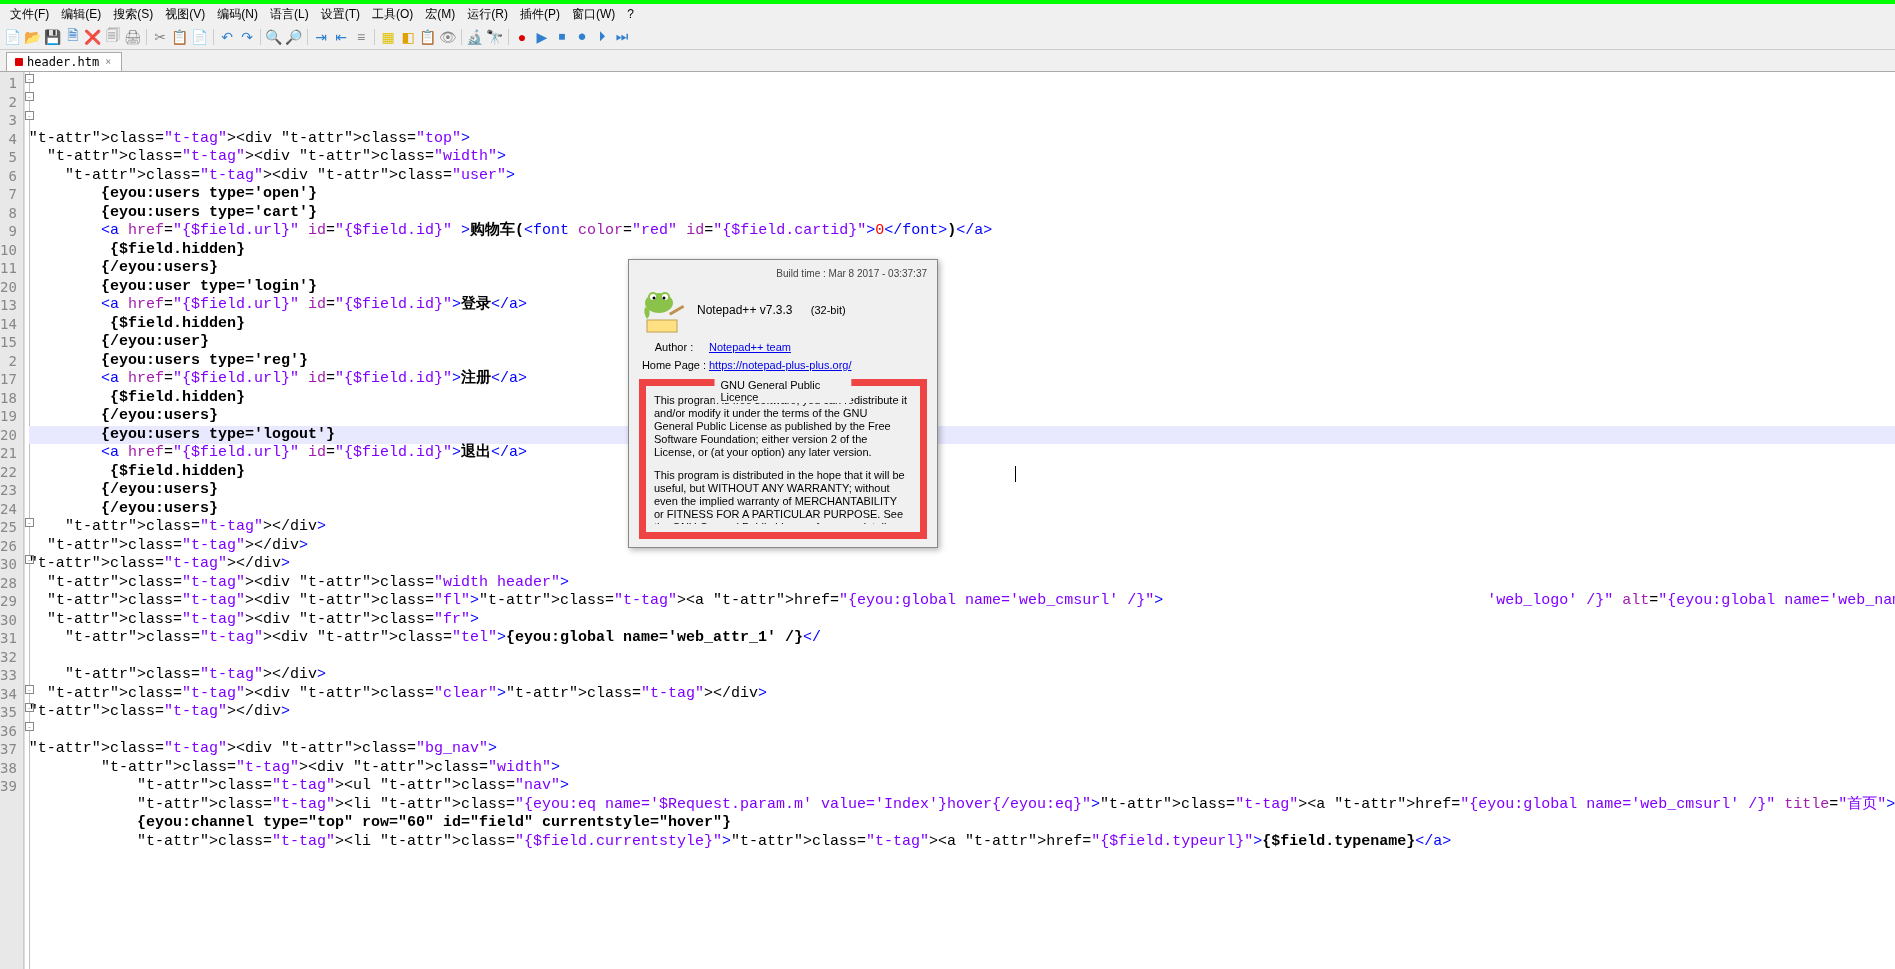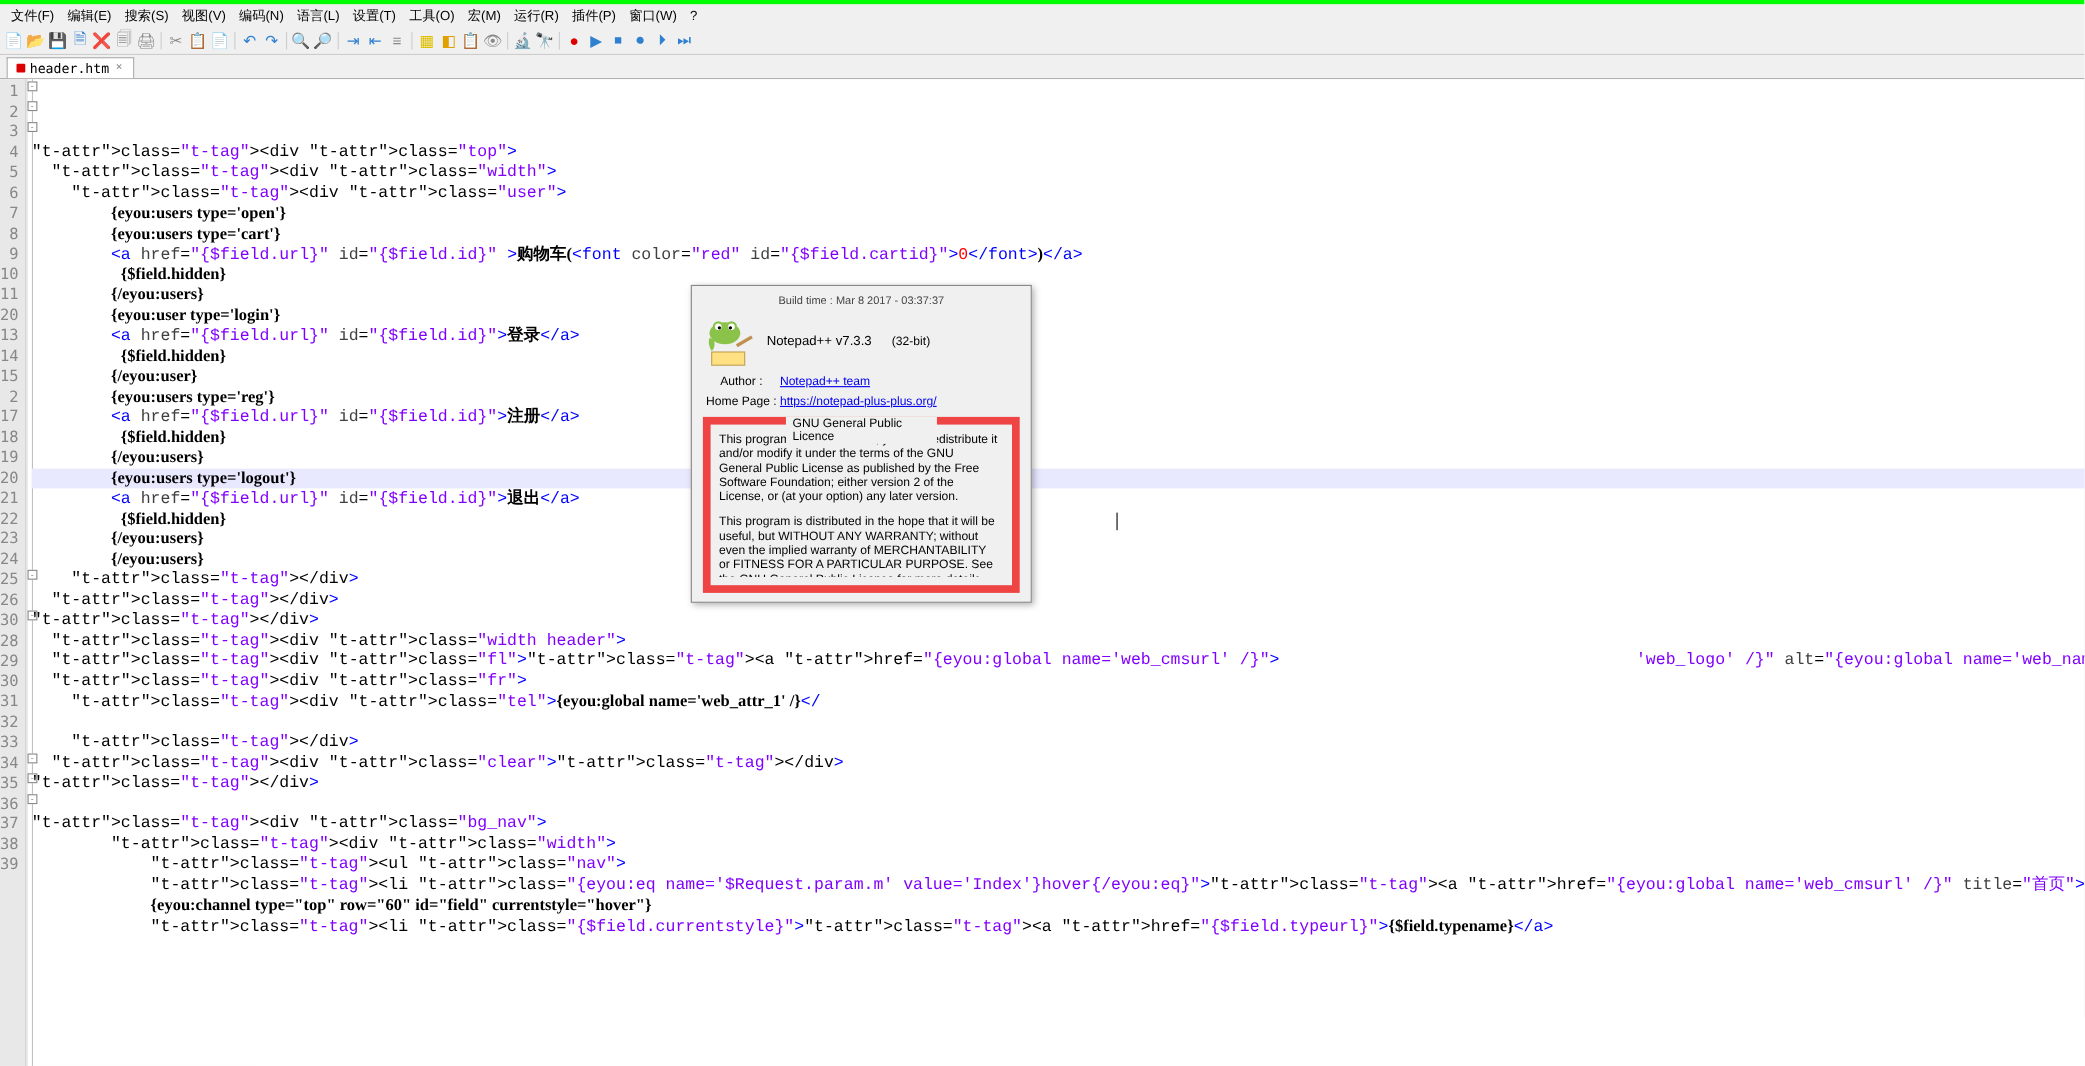--- a/index.html
+++ b/index.html
@@ -16,31 +16,31 @@
 .tab .x { width:10px; height:10px; font-size:10px; line-height:10px; text-align:center; color:#888; cursor:pointer; }
 .editor { display:flex; height:calc(100% - 72px); background:#fff; }
 .gutter { width:42px; background:#e8e8e8; border-right:1px solid #ccc; text-align:right; padding-right:6px; font-family:Consolas,monospace; font-size:14px; color:#888; line-height:18.5px; padding-top:2px; }
 .fold { width:12px; background:#f5f5f5; border-right:1px solid #ddd; position:relative; }
 .fold-line { position:absolute; left:5px; top:0; bottom:0; width:1px; background:#c0c0c0; }
 .fold-box { position:absolute; left:1px; width:9px; height:9px; border:1px solid #888; background:#fff; font-size:8px; line-height:7px; text-align:center; color:#888; }
 .code { flex:1; font-family:Consolas,"Courier New",monospace; font-size:15px; line-height:18.5px; padding:2px 0 0 4px; white-space:pre; color:#000; position:relative; }
 .code .line { height:18.5px; }
 .code .hl { background:#e8e8ff; display:block; width:100%; }
 .t-tag { color:#0000ff; }
-.t-attr { color:#404040; }
+.t-attr { color:#a21caf; }
 .t-str { color:#8000ff; }
 .t-num { color:#ff0000; }
-.t-txt { color:#000; font-weight:bold;font-family:Liberation Serif, serif; }
+.t-txt { color:#000; font-weight:bold; }
 .cursor { position:absolute; width:1px; height:16px; background:#000; }
 .dialog { position:absolute; left:628px; top:259px; width:310px; background:#f0f0f0; border:1px solid #888; box-shadow:2px 2px 6px rgba(0,0,0,0.3); font-size:11px; }
 .dlg-body { padding:8px 10px; }
 .dlg-row { display:flex; align-items:center; margin-bottom:4px; }
 .dlg-logo { width:50px; height:50px; margin-right:8px; }
 .dlg-info { flex:1; }
-.dlg-build { text-align:center; font-size:10px; color:#444; margin-bottom:6px; }
+.dlg-build { text-align:right; font-size:10px; color:#444; margin-bottom:6px; }
 .dlg-link { color:#0000ee; text-decoration:underline; cursor:pointer; }
 .dlg-label { display:inline-block; width:70px;text-align:center; }
 .dlg-group { border:7px solid #ef4444; margin-top:8px; position:relative; padding:8px; }
 .dlg-group-title { position:absolute; top:-7px; left:50%; transform:translateX(-50%); background:#f0f0f0; padding:0 6px; font-size:11px; }
 .dlg-text { height:130px; overflow-y:scroll; font-size:11px; line-height:13px; padding-right:4px; background:#f0f0f0; }
 .dlg-text::-webkit-scrollbar { width:16px; }
 .dlg-text::-webkit-scrollbar-track { background:#f0f0f0; border:1px solid #ddd; }
 .dlg-text::-webkit-scrollbar-thumb { background:#ccc; border:1px solid #aaa; }
 .dlg-btns { text-align:center; padding:10px 0 12px; }
 .dlg-ok { width:70px; height:22px; background:#e8e8e8; border:1px solid #888; cursor:pointer; font-size:11px; }

